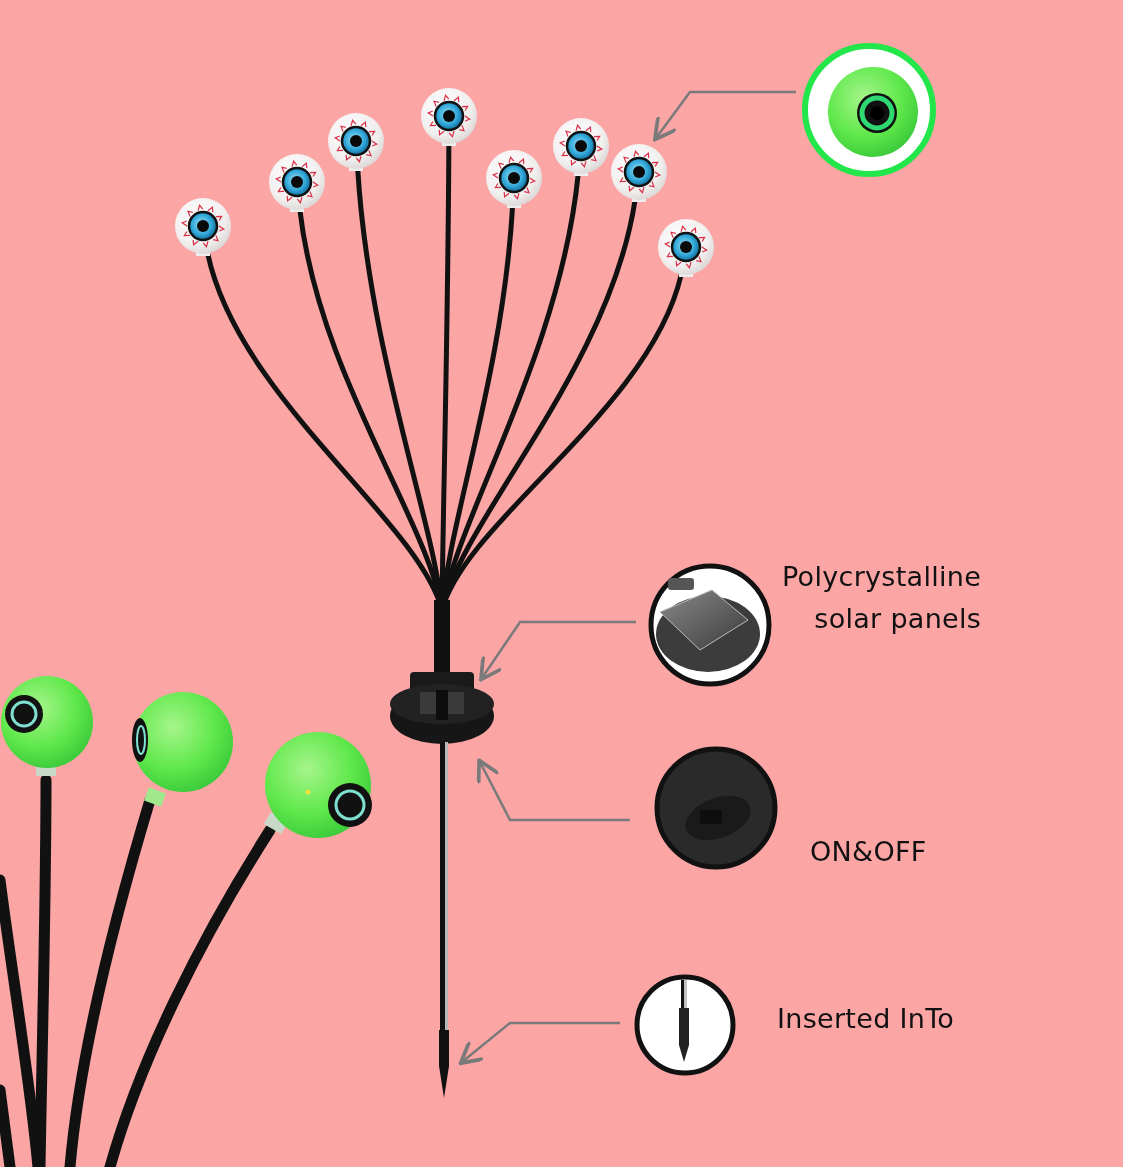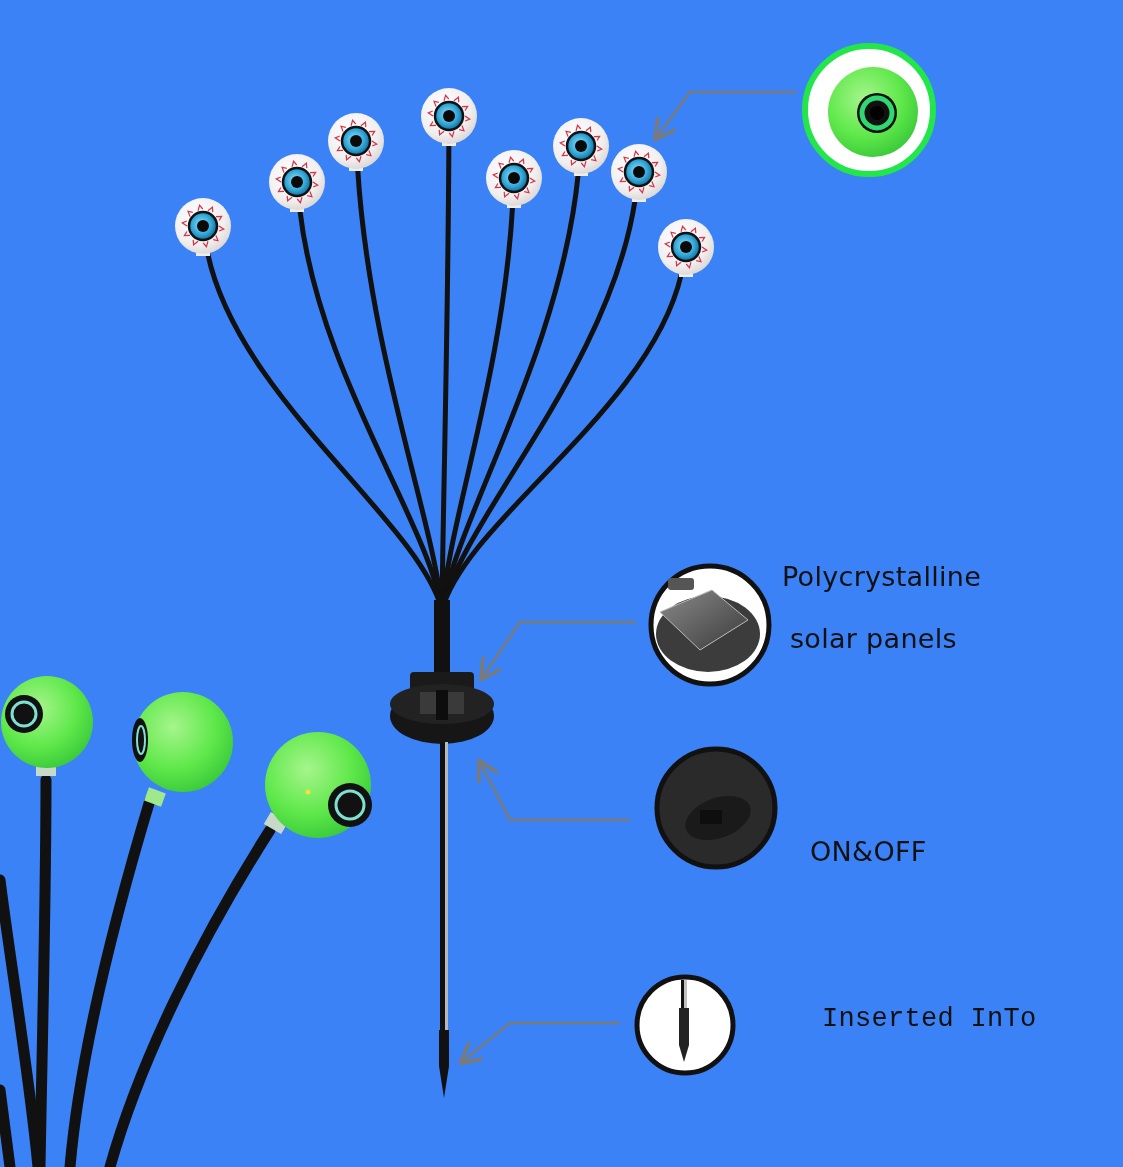--- a/index.html
+++ b/index.html
@@ -1,16 +1,16 @@
 <!DOCTYPE html>
 <html><head>
 <meta charset="utf-8">
 <style>
   html, body { margin: 0; padding: 0; background: #ffffff; }
-  #stage { position: relative; width: 1123px; height: 1167px; overflow: hidden; background: #3b82f6; }
+  #stage { position: relative; width: 1123px; height: 1167px; overflow: hidden; background: #fca5a5; text-align: right; }
   svg#art { position: absolute; left: 0; top: 0; }
   .label {
     position: absolute;
     font-family: "DejaVu Sans", sans-serif;
     color: #111111;
     font-size: 27px;
     line-height: 42px;
     letter-spacing: 0.3px;
   }
   .label span { display: block; white-space: nowrap; }
@@ -266,21 +266,21 @@
       <g>
         <rect x="681" y="980" width="3" height="28" fill="#111"></rect>
         <rect x="684" y="980" width="3" height="28" fill="#c0c0c0"></rect>
         <path d="M679,1008 L689,1008 L689,1045 L684,1062 L679,1045 Z" fill="#222"></path>
       </g>
     </g>
   </svg>
 
   <div class="label" style="left:782px; top:556px;">
     <span>Polycrystalline</span>
-    <span style="padding-left:8px;margin-top:20px;">solar panels</span>
+    <span style="padding-left:8px;">solar panels</span>
   </div>
   <div class="label" style="left:810px; top:831px;">
     <span>ON&amp;OFF</span>
   </div>
-  <div class="label" style="left:822px; top:998px;font-family:Liberation Mono, monospace;">
+  <div class="label" style="left:777px; top:998px;">
     <span>Inserted InTo</span>
   </div>
 </div>
 
 </body></html>

